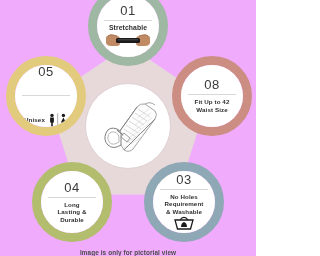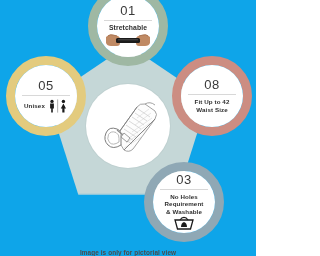--- a/index.html
+++ b/index.html
@@ -4,21 +4,21 @@
 <style>
   html,body{margin:0;padding:0;}
   body{
     width:256px;height:256px;overflow:hidden;
     background:#ffffff;
     font-family:"Liberation Sans", sans-serif;
     position:relative;
   }
   #infographic{
     position:absolute;inset:0;width:256px;height:256px;overflow:hidden;
-    background:#0ea5e9;
+    background:#f0abfc;
   }
   
   .backdrop{
     position:absolute;left:50%;top:120px;transform:translate(-50%,-50%);
     width:160px;height:150px;
     background:#e6e0d4;
     opacity:.85;
     clip-path:polygon(50% 0%, 100% 36%, 81% 100%, 19% 100%, 0% 36%);
     filter:blur(1px);
     z-index:1;
@@ -72,21 +72,21 @@
   
   #node-01{left:88px;top:-14px;width:80px;height:80px;border:9px solid var(--c);}
   #node-01 .inner{left:0;top:0;right:0;bottom:0;}
   #node-02{left:172px;top:56px;width:80px;height:80px;border:9px solid var(--c);}
   #node-02 .inner{left:0;top:0;right:0;bottom:0;}
   #node-03{left:144px;top:162px;width:80px;height:80px;border:9px solid var(--c);}
   #node-03 .inner{left:0;top:0;right:0;bottom:0;}
   #node-04{left:32px;top:162px;width:80px;height:80px;border:9px solid var(--c);}
   #node-04 .inner{left:0;top:0;right:0;bottom:0;}
   #node-05{left:6px;top:56px;width:80px;height:80px;border:9px solid var(--c);}
-  #node-05 .inner{left:0;top:0;right:0;bottom:0;}
+  #node-05 .inner{left:0;top:0;right:0;bottom:0;justify-content:space-between;}
 
   
   #hub{
     position:absolute;left:86px;top:84px;width:84px;height:84px;
     border-radius:50%;
     background:#ffffff;
     z-index:4;
     display:flex;align-items:center;justify-content:center;
     box-shadow:0 0 0 1px rgba(0,0,0,.03);
   }
@@ -151,20 +151,29 @@
       <div class="icon-slot wash">
         <svg width="22" height="15" viewBox="0 0 22 15">
           <path d="M2 4 h18 l-2.5 9 h-13 z" fill="none" stroke="#1b1b1b" stroke-width="1.3"></path>
           <path d="M7 4 q1.5-2.6 4-2.6 q2.5 0 4 2.6" fill="none" stroke="#1b1b1b" stroke-width="1.1"></path>
           <path d="M8 11 q0-4 3-5 q3 1 3 5 z" fill="#1b1b1b"></path>
         </svg>
       </div>
     </div>
   </div>
 
+  <div class="node" id="node-04" style="--c:#b3bd6e;">
+    <div class="inner">
+      <div class="num">04</div>
+      <div class="rule"></div>
+      <div class="label">Long</div>
+      <div class="label" style="padding-top:0;">Lasting &amp;</div>
+      <div class="label" style="padding-top:0;">Durable</div>
+    </div>
+  </div>
 
   <div class="node" id="node-05" style="--c:#e3cb7e;">
     <div class="inner">
       <div class="num">05</div>
       <div class="rule"></div>
       <div style="display:flex;align-items:center;gap:3px;padding-top:3px;">
         <div class="label" style="padding-top:0;">Unisex</div>
         <div class="unisex">
           <svg width="20" height="14" viewBox="0 0 20 14">
 

